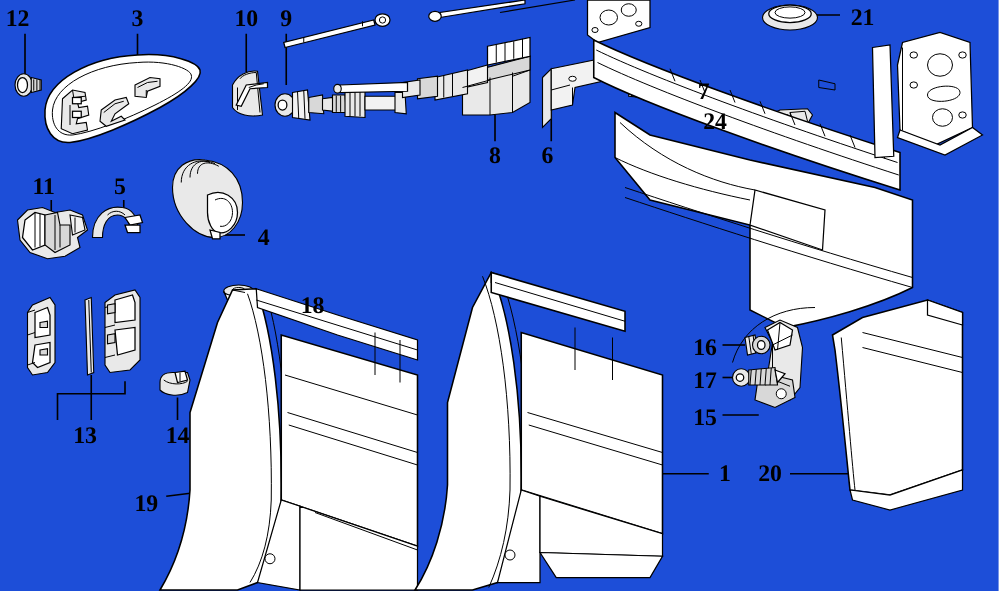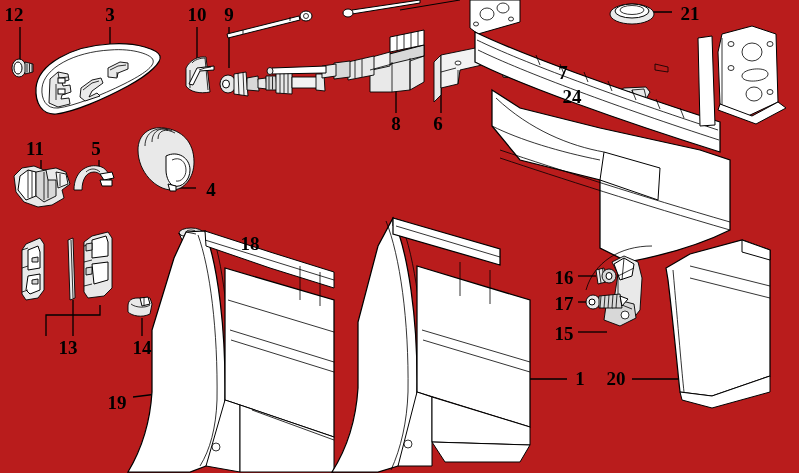--- a/index.html
+++ b/index.html
@@ -1,18 +1,18 @@
 <!DOCTYPE html>
 <html><head>
 <meta charset="utf-8">
 <style>
   html,body{margin:0;padding:0;background:#ffffff;}
   body{width:799px;height:473px;overflow:hidden;
        font-family:"Liberation Serif", serif;}
-  #stage{position:relative;width:799px;height:473px;background:#b91c1c;}
+  #stage{position:relative;width:799px;height:473px;background:#1d4ed8;}
   svg{position:absolute;left:0;top:0;}
   .lbl{font-family:"Liberation Serif", serif;font-weight:bold;font-size:19px;fill:#000;}
   .ln{stroke:#000;stroke-width:1.3;fill:none;}
   .out{stroke:#000;stroke-width:1.25;fill:#ffffff;}
   .out2{stroke:#000;stroke-width:1.0;fill:#ffffff;}
   .thin{stroke:#000;stroke-width:0.8;fill:none;}
   .thinf{stroke:#000;stroke-width:0.8;fill:#ffffff;}
   .sh{fill:#e9e9e9;stroke:#000;stroke-width:0.9;}
   .sh2{fill:#d8d8d8;stroke:#000;stroke-width:0.9;}
   .sh3{fill:#f2f2f2;stroke:#000;stroke-width:0.9;}

